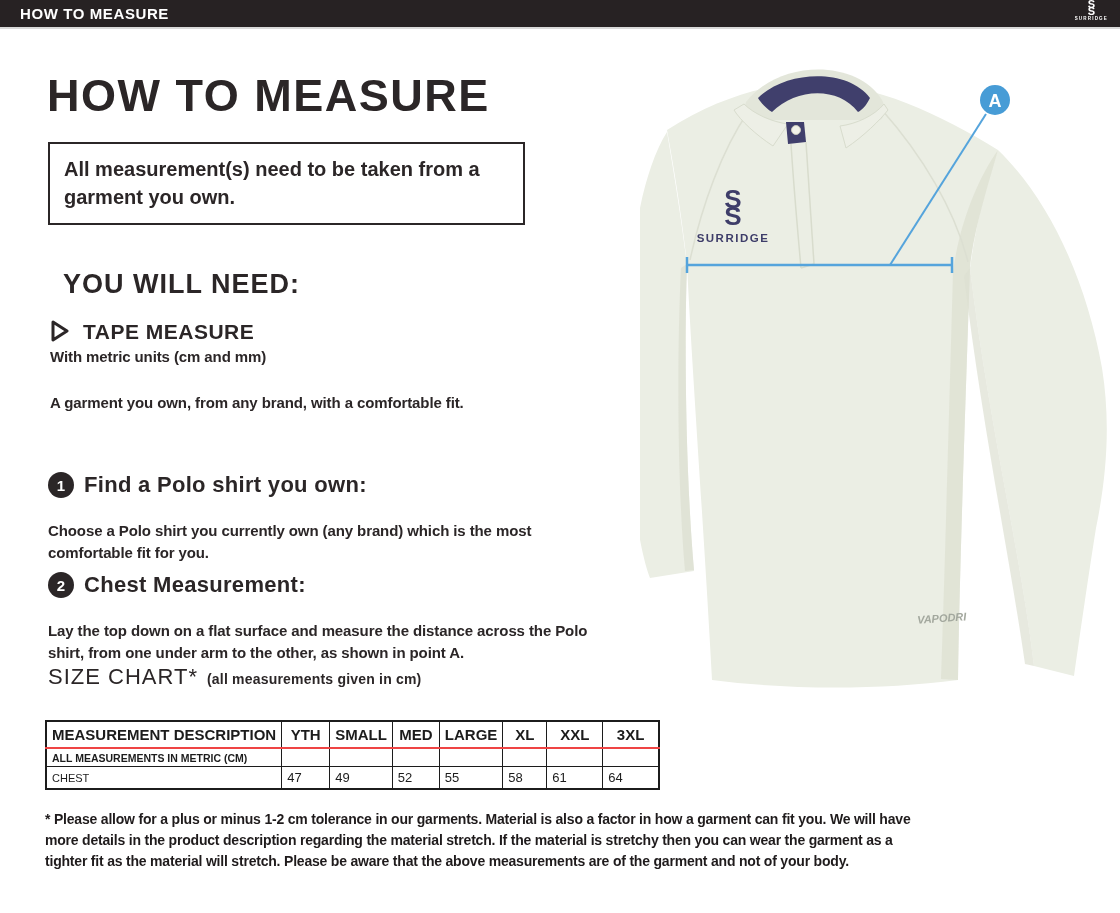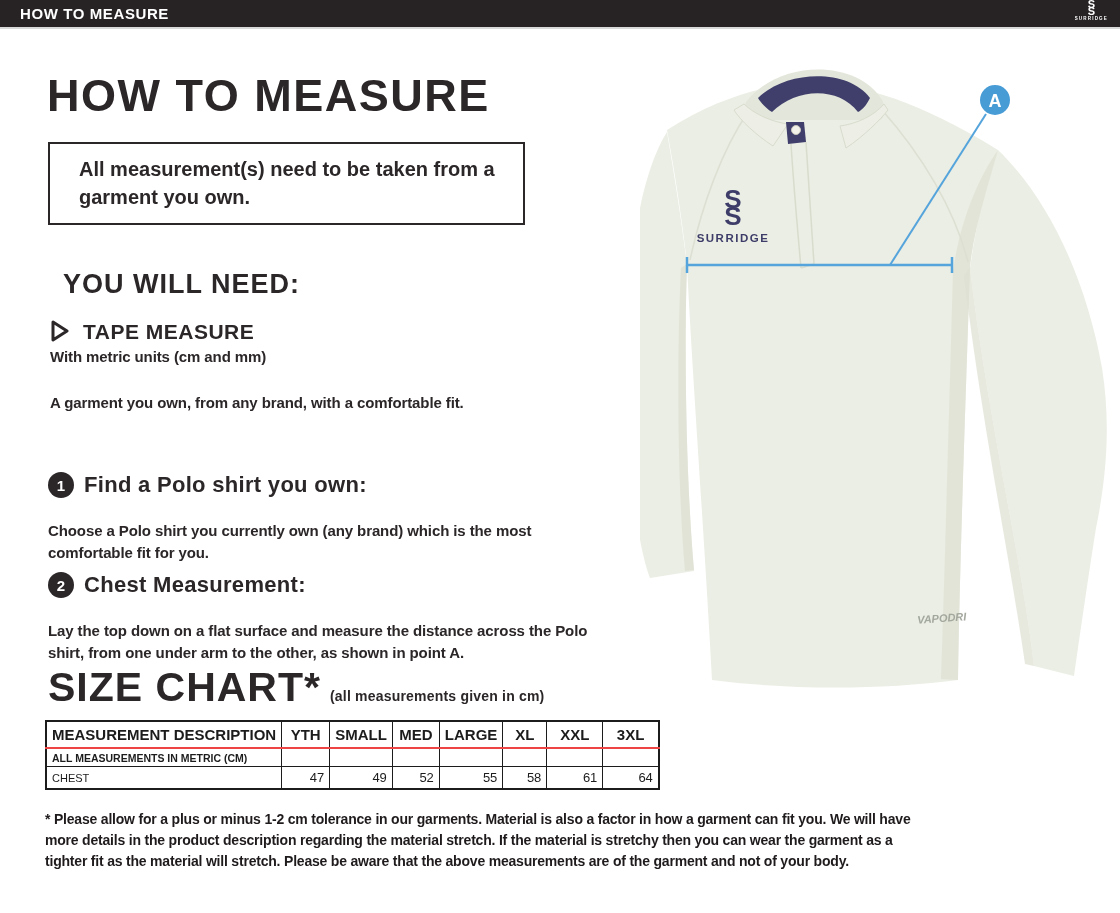--- a/index.html
+++ b/index.html
@@ -26,21 +26,21 @@
 
   
   .page-title{
     position:absolute;left:47px;top:70px;margin:0;
     font-size:45px;font-weight:bold;letter-spacing:1.5px;color:#2b2627;
   }
   .notice-box{
     position:absolute;left:48px;top:142px;width:477px;box-sizing:border-box;
     border:2px solid #2b2627;padding:12px 14px;
   }
-  .notice-text{font-size:20px;font-weight:bold;line-height:1.38;color:#2b2627;margin-left:15px;}
+  .notice-text{font-size:20px;font-weight:bold;line-height:1.38;color:#2b2627;}
 
   .ywn-heading{
     position:absolute;left:48px;top:254px;margin:15px;
     font-size:27px;font-weight:bold;letter-spacing:1px;
   }
   .need-item{position:absolute;left:50px;}
   .need-item-head{display:flex;gap:13px;}
   .need-item-title{font-size:21px;font-weight:bold;letter-spacing:.5px;}
   .need-item-desc{font-size:15px;font-weight:bold;margin-top:4px;letter-spacing:-.1px;}
   #need-item-0{top:320px;}
@@ -52,38 +52,38 @@
   .step-head{display:flex;align-items:center;gap:10px;}
   .step-badge{
     width:26px;height:26px;border-radius:50%;background:#2b2627;color:#ffffff;
     font-size:15px;font-weight:bold;display:flex;align-items:center;justify-content:center;
     flex:0 0 26px;
   }
   .step-title{font-size:22px;font-weight:bold;letter-spacing:.3px;}
   .step-desc{font-size:15px;font-weight:bold;line-height:1.45;margin-top:22px;width:545px;letter-spacing:-.1px;}
 
   .sc-heading{position:absolute;left:48px;top:664px;display:flex;align-items:baseline;gap:9px;}
-  .sc-title{font-size:41px;font-weight:bold;letter-spacing:1px;}
+  .sc-title{font-size:22px;font-weight:normal;letter-spacing:1px;}
   .sc-subtitle{font-size:14px;font-weight:bold;letter-spacing:.2px;}
 
   
   .size-table{
     position:absolute;left:45px;top:720px;border-collapse:collapse;
     border:2px solid #1c1c1c;table-layout:fixed;
   }
   .size-table th,.size-table td{
     border:1px solid #1c1c1c;padding:0 5px;color:#1c1c1c;white-space:nowrap;overflow:hidden;
   }
   .size-table thead th{
     font-size:15px;font-weight:bold;height:25px;text-align:center;border-bottom:2px solid #ef4444;
   }
   .size-table thead th:first-child{text-align:left;}
   .size-table .metric-row td{font-size:10.5px;font-weight:bold;height:17px;text-align:left;}
   .size-table .chest-row td{font-size:11px;height:21px;text-align:left;font-weight:normal;}
-  .size-table .chest-row td.val{font-size:13px;text-align:right;}
+  .size-table .chest-row td.val{font-size:13px;text-align:left;}
 
   .footnote{
     position:absolute;left:45px;top:809px;width:874px;
     font-size:14px;font-weight:bold;line-height:1.5;letter-spacing:-.2px;color:#1f1b1c;
   }
 
   
   .shirt-area{position:absolute;left:640px;top:50px;width:480px;height:640px;}
 </style>
 </head>

